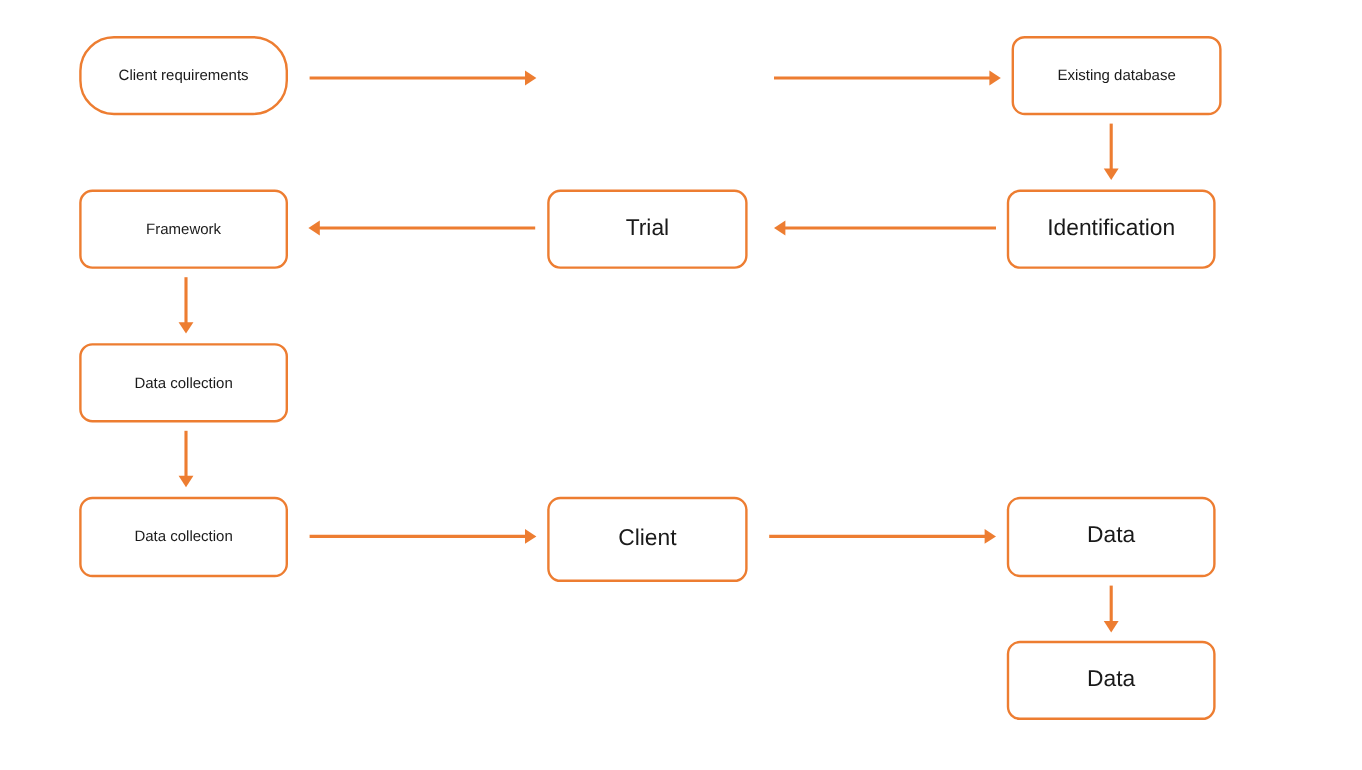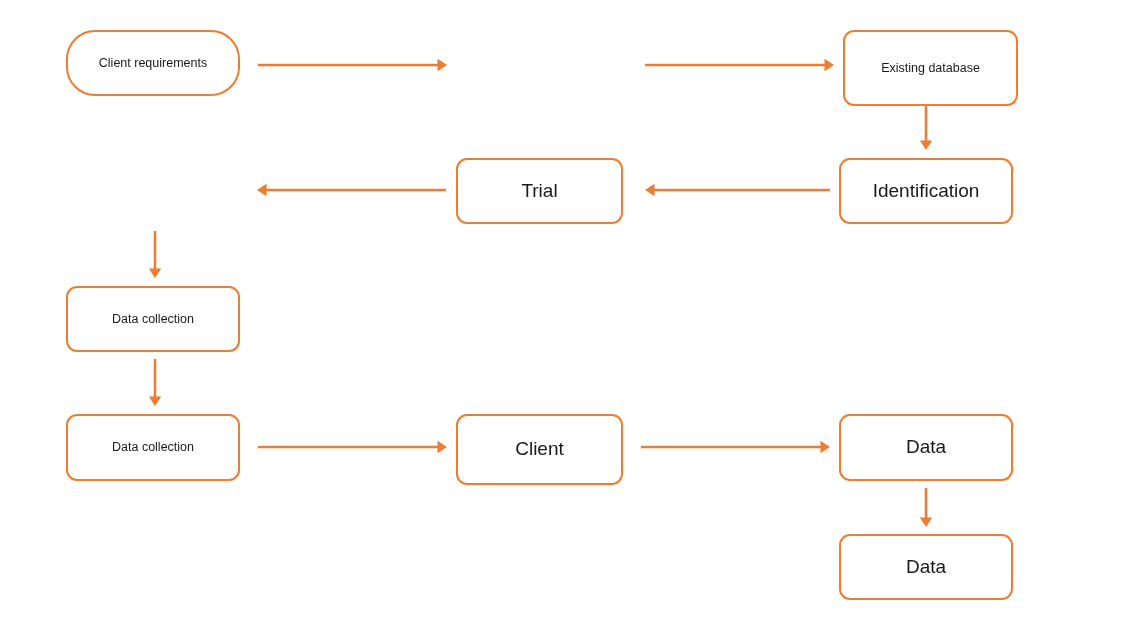--- a/index.html
+++ b/index.html
@@ -108,28 +108,31 @@
     </div>
     <div class="connector" style="left: 916px; top: 478px; width: 20px; height: 59px;">
       <svg width="20" height="59" viewBox="0 0 20 59">
         <line x1="10" y1="10" x2="10" y2="40.5" stroke="#ED7D31" stroke-width="2.6"></line>
         <polygon points="10,49 3.8,39.5 16.2,39.5" fill="#ED7D31"></polygon>
       </svg>
     </div>
     <div class="node" style="left: 66px; top: 30px; width: 174px; height: 66px; border-color: rgb(237, 125, 49); color: rgb(26, 26, 26); background: rgb(255, 255, 255); border-radius: 29px;">
       <span class="lbl fs-sm">Client requirements</span>
     </div>
-    <div class="node" style="left: 843px; top: 30px; width: 175px; height: 76px; border-color: rgb(237, 125, 49); color: rgb(26, 26, 26); background: rgb(255, 255, 255);">
+    <div class="node" style="left: 843px; top: 30px; width: 175px; height: 66px; border-color: rgb(237, 125, 49); color: rgb(26, 26, 26); background: rgb(255, 255, 255);">
       <span class="lbl fs-sm">Existing database</span>
     </div>
     <div class="node" style="left: 839px; top: 158px; width: 174px; height: 66px; border-color: rgb(237, 125, 49); color: rgb(26, 26, 26); background: rgb(255, 255, 255);">
       <span class="lbl fs-lg">Identification</span>
     </div>
     <div class="node" style="left: 456px; top: 158px; width: 167px; height: 66px; border-color: rgb(237, 125, 49); color: rgb(26, 26, 26); background: rgb(255, 255, 255);">
       <span class="lbl fs-lg">Trial</span>
+    </div>
+    <div class="node" style="left: 66px; top: 158px; width: 174px; height: 66px; border-color: rgb(237, 125, 49); color: rgb(26, 26, 26); background: rgb(255, 255, 255);">
+      <span class="lbl fs-sm">Framework</span>
     </div>
     <div class="node" style="left: 66px; top: 286px; width: 174px; height: 66px; border-color: rgb(237, 125, 49); color: rgb(26, 26, 26); background: rgb(255, 255, 255);">
       <span class="lbl fs-sm">Data collection</span>
     </div>
     <div class="node" style="left: 66px; top: 414px; width: 174px; height: 67px; border-color: rgb(237, 125, 49); color: rgb(26, 26, 26); background: rgb(255, 255, 255);">
       <span class="lbl fs-sm">Data collection</span>
     </div>
     <div class="node" style="left: 456px; top: 414px; width: 167px; height: 71px; border-color: rgb(237, 125, 49); color: rgb(26, 26, 26); background: rgb(255, 255, 255);">
       <span class="lbl fs-lg">Client</span>
     </div>

